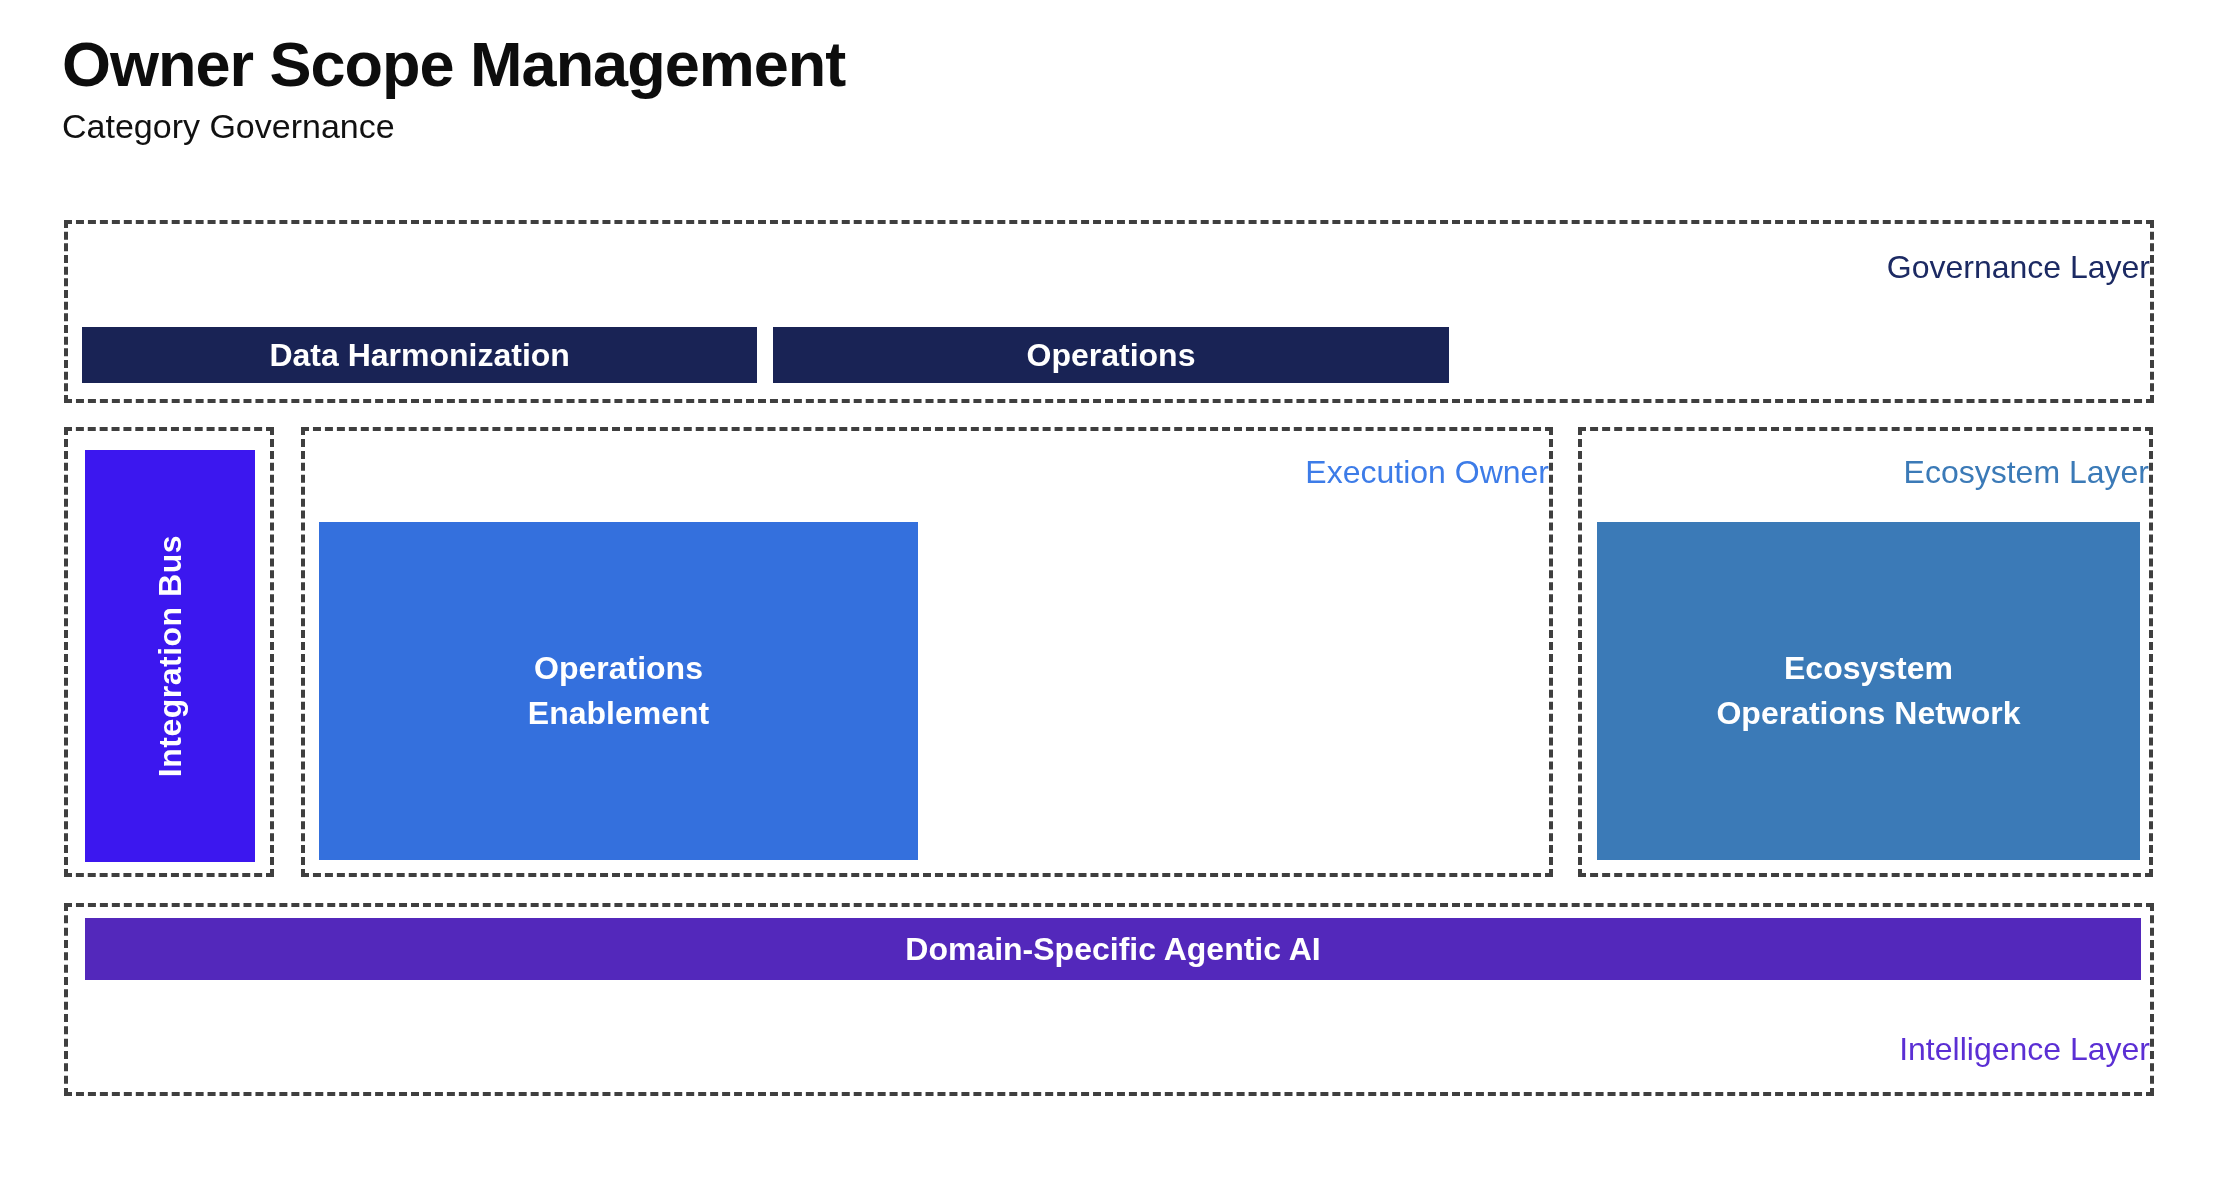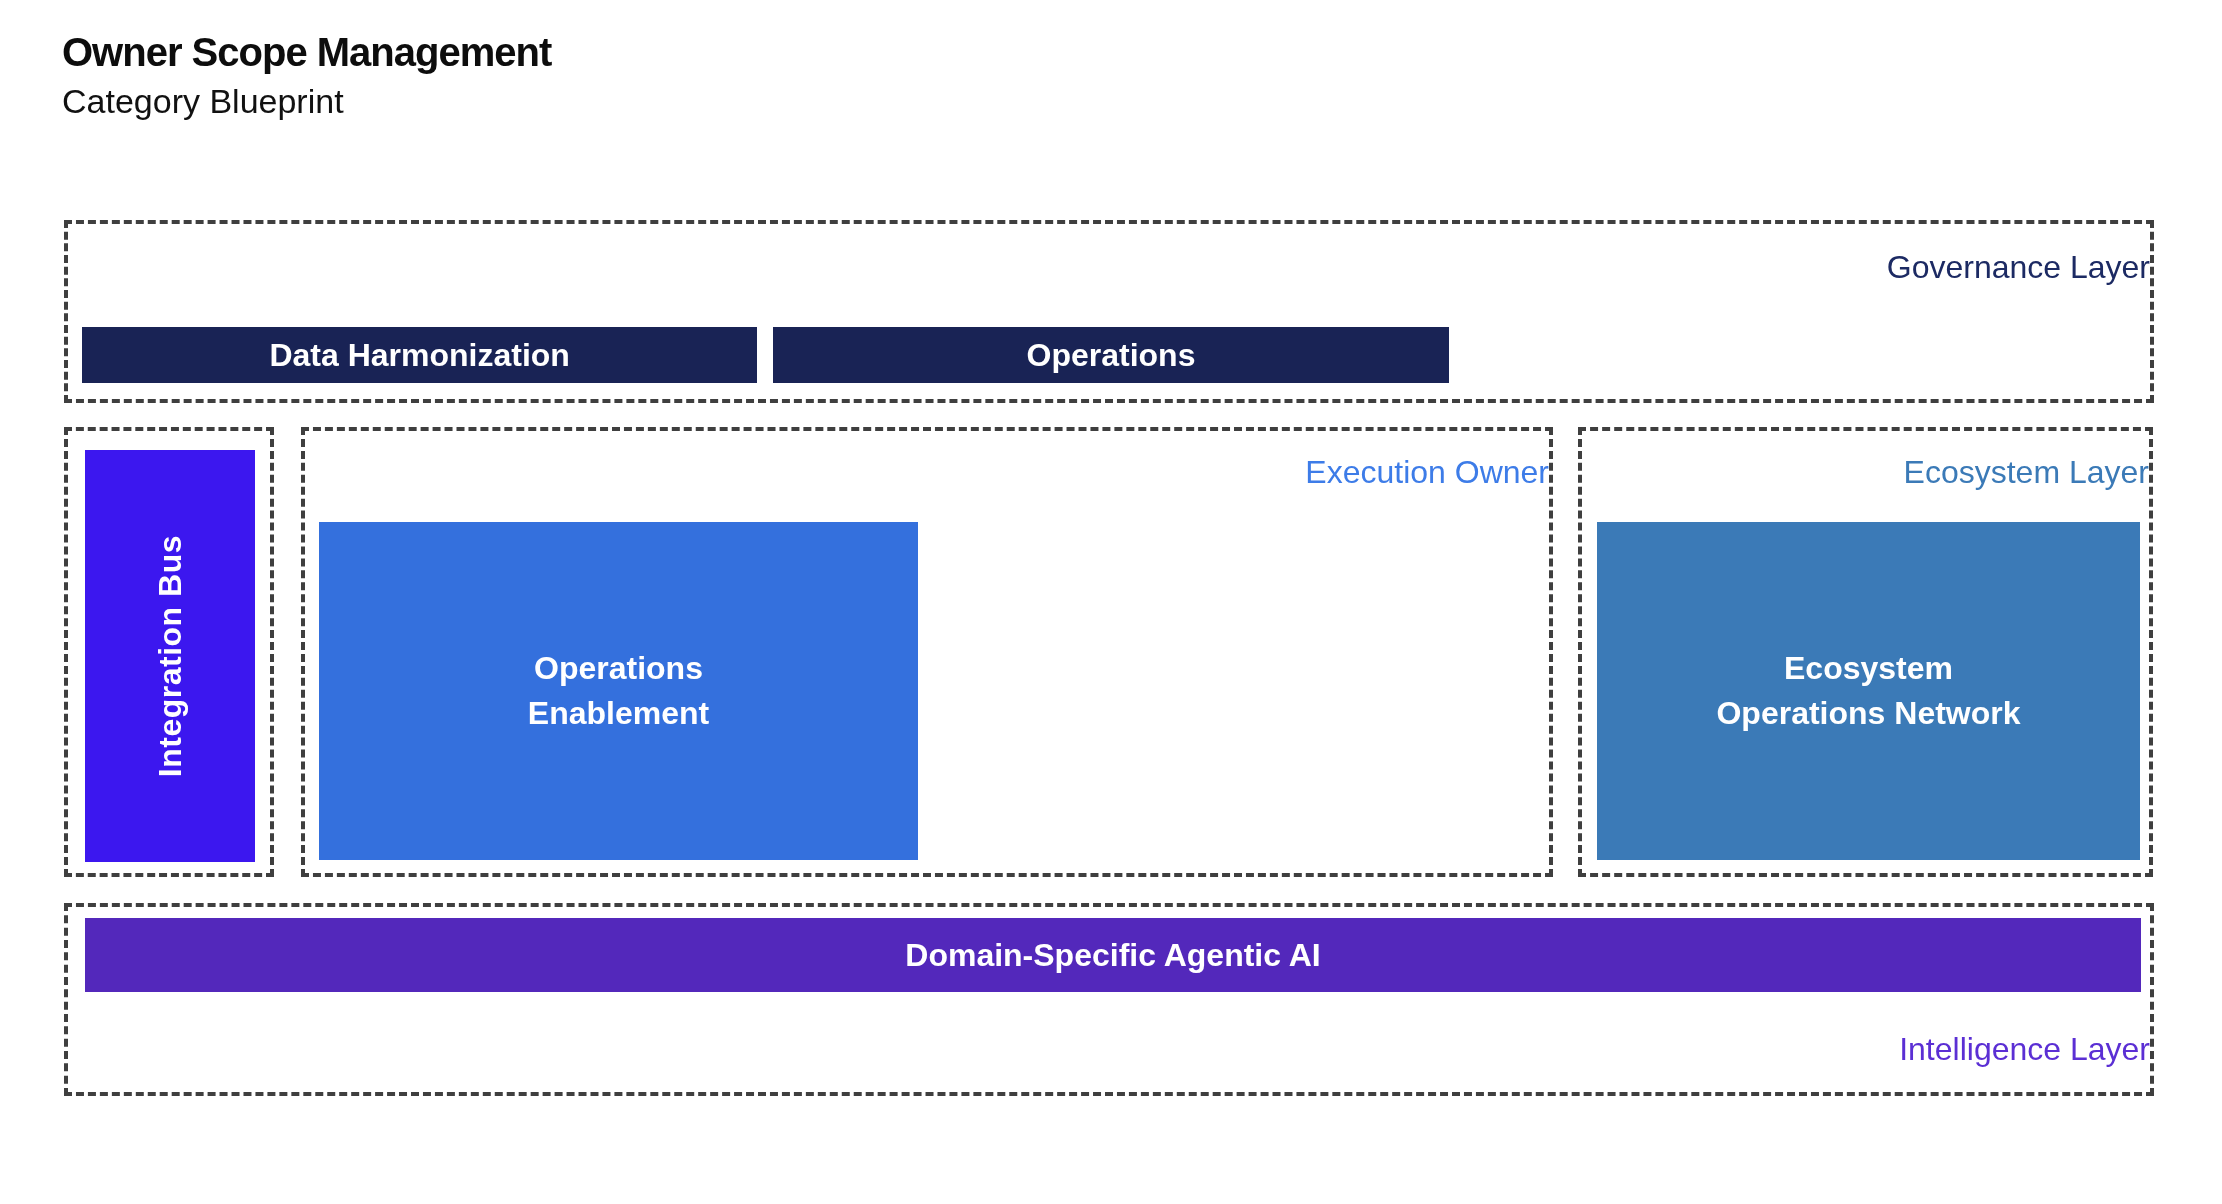--- a/index.html
+++ b/index.html
@@ -15,21 +15,21 @@
     font-family: "Liberation Sans", sans-serif;
     overflow: hidden;
   }
   .page-header {
     position: absolute;
     left: 62px;
     top: 30px;
   }
   .page-title {
     margin: 0;
-    font-size: 40px;
+    font-size: 63px;
     font-weight: 700;
     letter-spacing: -1px;
     color: #0d0d0d;
     line-height: 1.1;
   }
   .page-subtitle {
     margin: 8px 0 0 0;
     font-size: 34px;
     font-weight: 400;
     color: #111111;
@@ -122,39 +122,39 @@
     height: 338px;
     display: grid;
     grid-template-columns: 1fr;
   }
   .eco-box { background: var(--ecosystem-box, #3b7ab7); }
   
   .intelligence { left: 64px; top: 903px; width: 2090px; height: 193px; }
   .intel-bar {
     position: absolute;
     left: 17px; right: 9px; top: 11px;
-    height: 74px;
+    height: 62px;
     background: var(--intelligence-bar, #5328bb);
     color: #ffffff;
     font-size: 32px;
     font-weight: 700;
     display: flex;
     align-items: center;
     justify-content: center;
   }
   .intelligence .layer-label { bottom: 24px; top: auto; color: var(--intelligence-label, #5b2fd4); }
 </style>
 </head>
 <body>
 
 <div class="canvas">
 
   <header class="page-header">
     <h1 class="page-title">Owner Scope Management</h1>
-    <p class="page-subtitle">Category Blueprint</p>
+    <p class="page-subtitle">Category Governance</p>
   </header>
 
   <section class="layer governance">
     <div class="layer-label">Governance Layer</div>
     <div class="gov-boxes">
       <div class="gov-box">Data Harmonization</div>
       <div class="gov-box">Operations</div>
     </div>
   </section>
 

